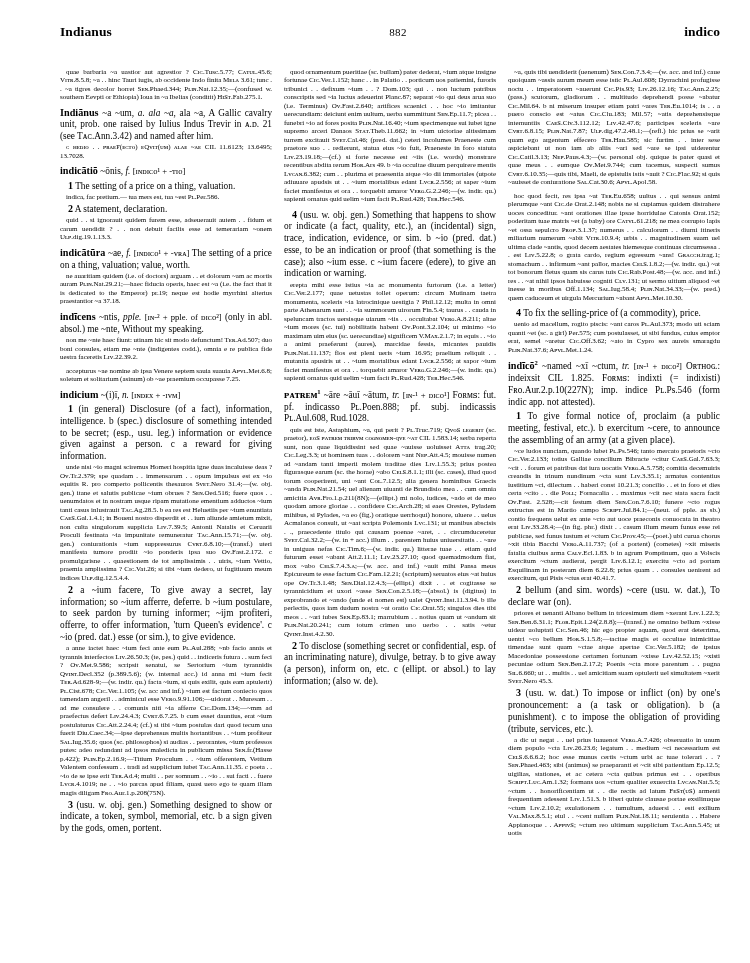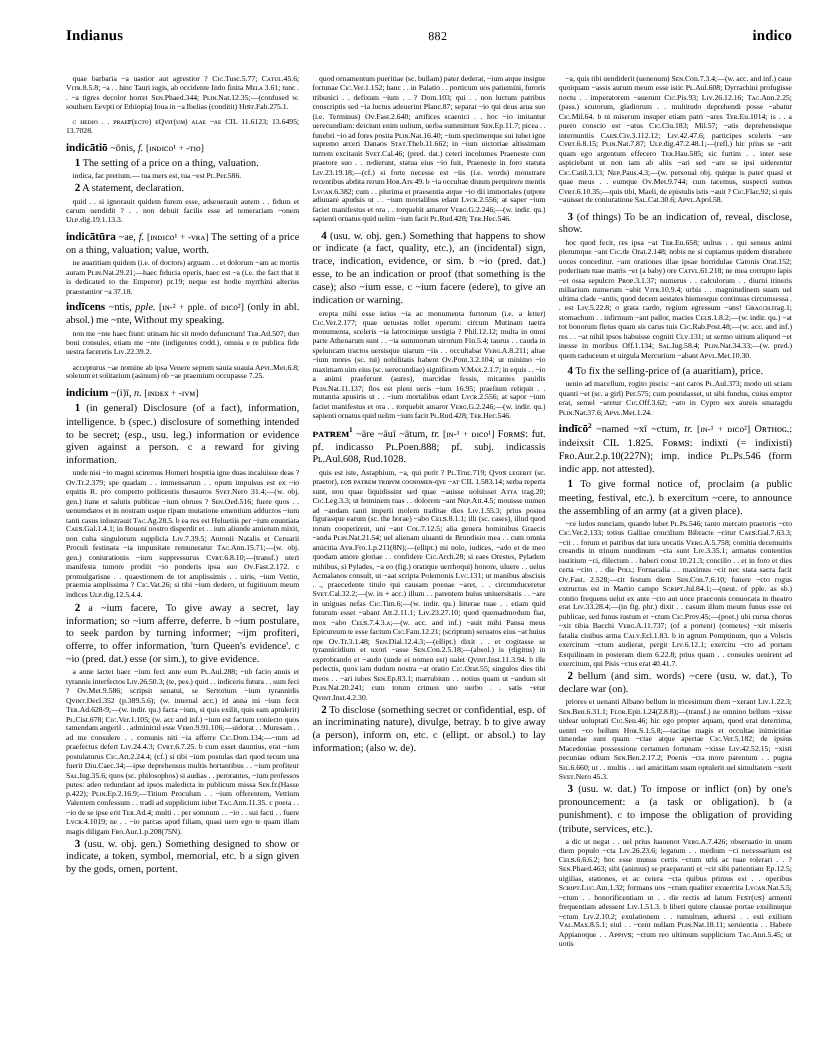--- a/index.html
+++ b/index.html
@@ -123,20 +123,21 @@
     <span class="rh-right">indico</span>
   </div>
 
   <div class="columns">
 
     <div class="col">
 
       <p class="cites">quae barbaria ~a uastior aut agrestior ? Cɪᴄ.Tusc.5.77; Cᴀᴛᴜʟ.45.6; Vɪᴛʀ.8.5.8; ~a . . hinc Tauri iugis, ab occidente Indo finita Mᴇʟᴀ 3.61; tunc . . ~a tigres decolor horret Sᴇɴ.Phaed.344; Pʟɪɴ.Nat.12.35;—(confused w. southern Eevpti or Ethiopia) Ioua in ~a Ibelias (conditit) Hɪꜱᴛ.Fab.275.1.</p>
 
       <div class="entry">
+        <p class="headline"><span class="hw">Indiānus</span> <span>~a ~um,</span> <span class="it">a.</span> <span class="it">ala ~a</span>,<span> ala ~a, A Gallic cavalry unit, prob. one raised by Iulius Indus Trevir in ᴀ.ᴅ. 21 (see Tᴀᴄ.Ann.3.42) and named after him.</span></p>
         <p class="cites">ᴄ ʜᴇᴅɪᴏ . . ᴘʀᴀᴇꜰ(ᴇᴄᴛᴏ) ᴇQᴠɪᴛ(ᴜᴍ) ᴀʟᴀᴇ ~ᴀᴇ CIL 11.6123; 13.6495; 13.7028.</p>
       </div>
 
       <div class="entry">
         <p class="headline"><span class="hw">indicātiō</span> <span>~ōnis,</span> <span class="it">f.</span>  <span class="brk">[ɪɴᴅɪᴄᴏ¹ + -ᴛɪᴏ]</span></p>
         <p class="sense"><span class="num">1</span> <span>The setting of a price on a thing, valuation.</span></p>
         <p class="cites">indica, fac pretium.— tua mers est, tua ~est Pʟ.Per.586.</p>
         <p class="sense"><span class="num">2</span> <span>A statement, declaration.</span></p>
         <p class="cites">quid . . si ignorauit quidem furem esse, adseuerauit autem . . fidum et carum uendidit ? . . non debuit facilis esse ad temerariam ~onem Uʟᴘ.dig.19.1.13.3.</p>
       </div>
@@ -181,26 +182,25 @@
         <p class="sense"><span class="num">2</span> <span>To disclose (something secret or confidential, esp. of an incriminating nature), divulge, betray.  b to give away (a person), inform on, etc.  c (ellipt. or absol.) to lay information; (also w. de).</span></p>
       </div>
 
     </div>
 
     <div class="col">
 
       <p class="cites">~a, quis tibi uendiderit (uenenum) Sᴇɴ.Con.7.3.4;—(w. acc. and inf.) caue quoiquam ~assis aurum meum esse istic Pʟ.Aul.608; Dyrrachini profugisse noctu . . imperatorem ~auerunt Cɪᴄ.Pis.93; Lɪᴠ.26.12.16; Tᴀᴄ.Ann.2.25; (pass.) scutorum, gladiorum . . multitudo deprehendi posse ~abatur Cɪᴄ.Mil.64.  b ni miserum insuper etiam patri ~ares Tᴇʀ.Eu.1014; is . . a puero conscio est ~atus Cɪᴄ.Clu.183; Mil.57; ~atis deprehensisque internuntiis Cᴀᴇꜱ.Civ.3.112.12; Lɪᴠ.42.47.6; participes sceleris ~are Cᴠʀᴛ.6.8.15; Pʟɪɴ.Nat.7.87; Uʟᴘ.dig.47.2.48.1;—(refl.) hic prius se ~arit quam ego argentum effecero Tᴇʀ.Hau.585; sic furtim . . inter sese aspiciebant ut non iam ab aliis ~ari sed ~are se ipsi uiderentur Cɪᴄ.Catil.3.13; Nᴇᴘ.Paus.4.3;—(w. personal obj. quique is pater quasi et quae meus . . eumque Oᴠ.Met.9.744; cum tacemus, suspecti sumus Cᴠʀᴛ.6.10.35;—quis tibi, Maeli, de epistulis istis ~auit ? Cɪᴄ.Flac.92; si quis ~auisset de coniuratione Sᴀʟ.Cat.30.6; Aᴘᴠʟ.Apol.58.</p>
 
       <div class="entry">
-        <p class="sense"><span class="num">3</span> <span>(of things) To be an indication of, reveal, disclose, show.</span></p>
         <p class="cites">hoc quod fecit, res ipsa ~at Tᴇʀ.Eu.658; uultus . . qui sensus animi plerumque ~ant Cɪᴄ.de Orat.2.148; nobis ne si cupiamus quidem distrahere uoces conceditur. ~ant orationes illae ipsae horridulae Catonis Orat.152; poderitam tuae matris ~et (a baby) ore Cᴀᴛᴠʟ.61.218; ne mea corrupto lapis ~et ossa sepulcro Pʀᴏᴘ.3.1.37; numerus . . calculorum . . diurni itineris miliarium numerum ~abit Vɪᴛʀ.10.9.4; urbis . . magnitudinem suam uel ultima clade ~antis, quod decem aestates hiemesque continuas circumsessa . . est Lɪᴠ.5.22.8; o grata cardo, regium egressum ~ans! Gʀᴀᴄᴄʜ.trag.1; stomachum . . infirmum ~ant pallor, macies Cᴇʟꜱ.1.8.2;—(w. indir. qu.) ~at tot bonorum fletus quam sis carus tuis Cɪᴄ.Rab.Post.48;—(w. acc. and inf.) res . . ~at nihil ipsos habuisse cogniti Cʟᴠ.131; ut sermo uitium aliquod ~et inesse in moribus Off.1.134; Sᴀʟ.Iug.58.4; Pʟɪɴ.Nat.34.33;—(w. pred.) quem caduceum et uirgula Mercurium ~abant Aᴘᴠʟ.Met.10.30.</p>
       </div>
 
       <div class="entry">
-        <p class="sense"><span class="num">4</span> <span>To fix the selling-price of (a auaritiam), price.</span></p>
+        <p class="sense"><span class="num">4</span> <span>To fix the selling-price of (a commodity), price.</span></p>
         <p class="cites">uenio ad macellum, rogito piscis: ~ant caros Pʟ.Aul.373; modo uti sciam quanti ~et (sc. a girl) Per.575; cum postulasset, ut sibi fundus, cuius emptor erat, semel ~aretur Cɪᴄ.Off.3.62; ~ato in Cypro sex aureis smaragdu Pʟɪɴ.Nat.37.6; Aᴘᴠʟ.Met.1.24.</p>
       </div>
 
       <div class="entry">
         <p class="headline"><span class="hw">indīcō</span><span class="sup">2</span> <span>~named ~xī ~ctum,</span> <span class="it">tr.</span>  <span class="brk">[ɪɴ-¹ + ᴅɪᴄᴏ²]</span> <span>Oʀᴛʜᴏɢ.: indeixsit CIL 1.825.  Fᴏʀᴍꜱ: indixti (= indixisti) Fʀᴏ.Aur.2.p.10(227N); imp. indice Pʟ.Ps.546 (form indic app. not attested).</span></p>
         <p class="sense"><span class="num">1</span> <span>To give formal notice of, proclaim (a public meeting, festival, etc.).  b exercitum ~cere, to announce the assembling of an army (at a given place).</span></p>
         <p class="cites">~ce ludos nunciam, quando lubet Pʟ.Ps.546; tanto mercato praetoris ~cto Cɪᴄ.Ver.2.133; totius Galliae concilium Bibracte ~citur Cᴀᴇꜱ.Gal.7.63.3; ~cit . . forum et patribus dat iura uocatis Vᴇʀɢ.A.5.758; comitia decemuiris creandis in trinum nundinum ~cta sunt Lɪᴠ.3.35.1; armatus contentius iustitium ~ci, dilectum . . haberi const 10.21.3; concilio . . et in foro et dies certa ~cito . . die Pᴏʟʟ; Fornacalia . . maximus ~cit nec stata sacra facit Oᴠ.Fast. 2.528;—cit festum diem Sᴇɴ.Con.7.6.10; funere ~cto rogus extructus est in Martio campo Sᴄʀɪᴘᴛ.Jul.84.1;—(neut. of pple. as sb.) contio frequens uelut ex ante ~cto aut uoce praeconis conuocata in theatro erat Lɪᴠ.33.28.4;—(in fig. phr.) dixit . . casum illum meum funus esse rei publicae, sed funus iustum et ~ctum Cɪᴄ.Prov.45;—(poet.) ubi curua chorus ~xit tibia Bacchi Vᴇʀɢ.A.11.737; (of a portent) (cometes) ~xit miseris fatalia ciuibus arma Cᴀʟᴠ.Ecl.1.83.  b in agrum Pomptinum, quo a Volscis exercitum ~ctum audierat, pergit Lɪᴠ.6.12.1; exercitu ~cto ad portam Esquilinam in posteram diem 6.22.8; prius quam . . consules uenirent ad exercitum, qui Pisis ~ctus erat 40.41.7.</p>
         <p class="sense"><span class="num">2</span> <span>bellum (and sim. words) ~cere (usu. w. dat.), To declare war (on).</span></p>
         <p class="cites">priores et uenanti Albano bellum in tricesimum diem ~xerant Lɪᴠ.1.22.3; Sᴇɴ.Ben.6.31.1; Fʟᴏʀ.Epit.1.24(2.8.8);—(transf.) ne omnino bellum ~xisse uidear uoluptati Cɪᴄ.Sen.46; hic ego propter aquam, quod erat deterrima, uentri ~co bellum Hᴏʀ.S.1.5.8;—tacitae magis et occultae inimicitiae timendae sunt quam ~ctae atque apertae Cɪᴄ.Ver.5.182; de ipsius Macedoniae possessione certamen fortunam ~xisse Lɪᴠ.42.52.15; ~xisti pecuniae odium Sᴇɴ.Ben.2.17.2; Poenis ~cta more parentum . . pugna Sɪʟ.6.660; ut . . multis . . uel amicitiam suam optulerit uel simultatem ~xerit Sᴠᴇᴛ.Nero 45.3.</p>
         <p class="sense"><span class="num">3</span> <span>(usu. w. dat.) To impose or inflict (on) by one's pronouncement: a (a task or obligation).  b (a punishment).  c to impose the obligation of providing (tribute, services, etc.).</span></p>

